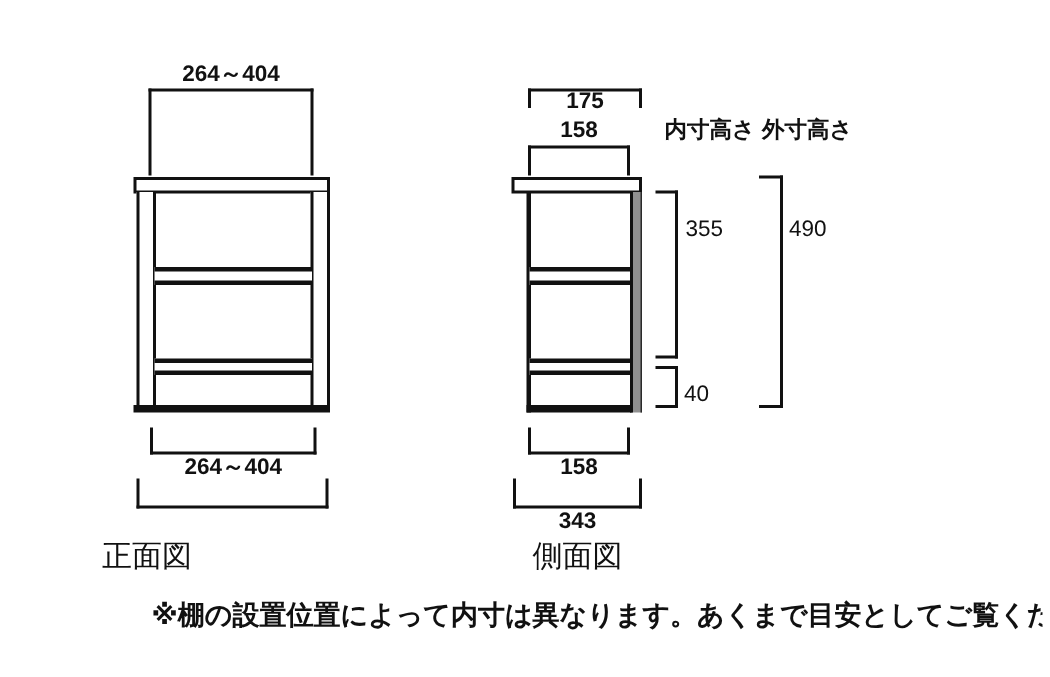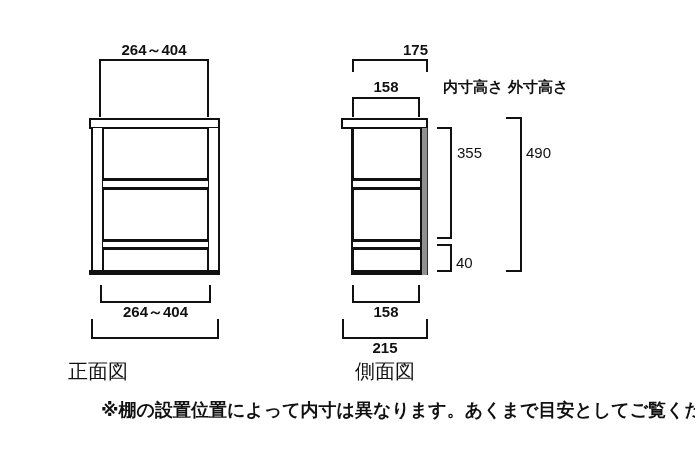--- a/index.html
+++ b/index.html
@@ -53,42 +53,42 @@
 
   <div class="abs solid" style="left:89px;top:270px;width:131px;height:5px;"></div>
 
   <div class="abs brk-bot" style="left:100px;top:285px;width:111px;height:18px;"></div>
   <div class="abs dim" style="left:100px;top:304px;width:111px;">264～404</div>
 
   <div class="abs brk-bot" style="left:91px;top:319px;width:128px;height:20px;"></div>
 
   <div class="abs view-title" style="left:68px;top:361px;">正面図</div>
 
-  <div class="abs dim" style="left:352px;top:42px;width:76px;text-align:right;">175</div>
+  <div class="abs dim" style="left:352px;top:60px;width:76px;">175</div>
   <div class="abs brk-top" style="left:352px;top:59px;width:76px;height:13px;"></div>
 
   <div class="abs dim" style="left:352px;top:79px;width:68px;">158</div>
   <div class="abs brk-top" style="left:352px;top:97px;width:68px;height:20px;"></div>
 
   <div class="abs board" style="left:341px;top:118px;width:87px;height:11px;"></div>
 
   <div class="abs solid" style="left:351px;top:128px;width:2.5px;height:147px;"></div>
 
   <div class="abs backpanel" style="left:419.5px;top:128px;width:8.5px;height:147px;"></div>
 
   <div class="abs shelf" style="left:353px;top:178px;width:67px;height:12px;"></div>
   <div class="abs shelf" style="left:353px;top:239px;width:67px;height:11px;"></div>
 
   <div class="abs solid" style="left:351px;top:270px;width:70px;height:5px;"></div>
 
   <div class="abs brk-bot" style="left:352px;top:285px;width:68px;height:18px;"></div>
   <div class="abs dim" style="left:352px;top:304px;width:68px;">158</div>
 
   <div class="abs brk-bot" style="left:342px;top:319px;width:86px;height:20px;"></div>
-  <div class="abs dim" style="left:342px;top:340px;width:86px;">215</div>
+  <div class="abs dim" style="left:342px;top:340px;width:86px;">343</div>
 
   <div class="abs view-title" style="left:355px;top:361px;">側面図</div>
 
   <div class="abs brk-right" style="left:437px;top:127px;width:15px;height:112px;"></div>
   <div class="abs dim-side" style="left:457px;top:145px;">355</div>
 
   <div class="abs brk-right" style="left:437px;top:244px;width:15px;height:28px;"></div>
   <div class="abs dim-side" style="left:456px;top:255px;">40</div>
 
   <div class="abs brk-right" style="left:506px;top:117px;width:16px;height:155px;"></div>

